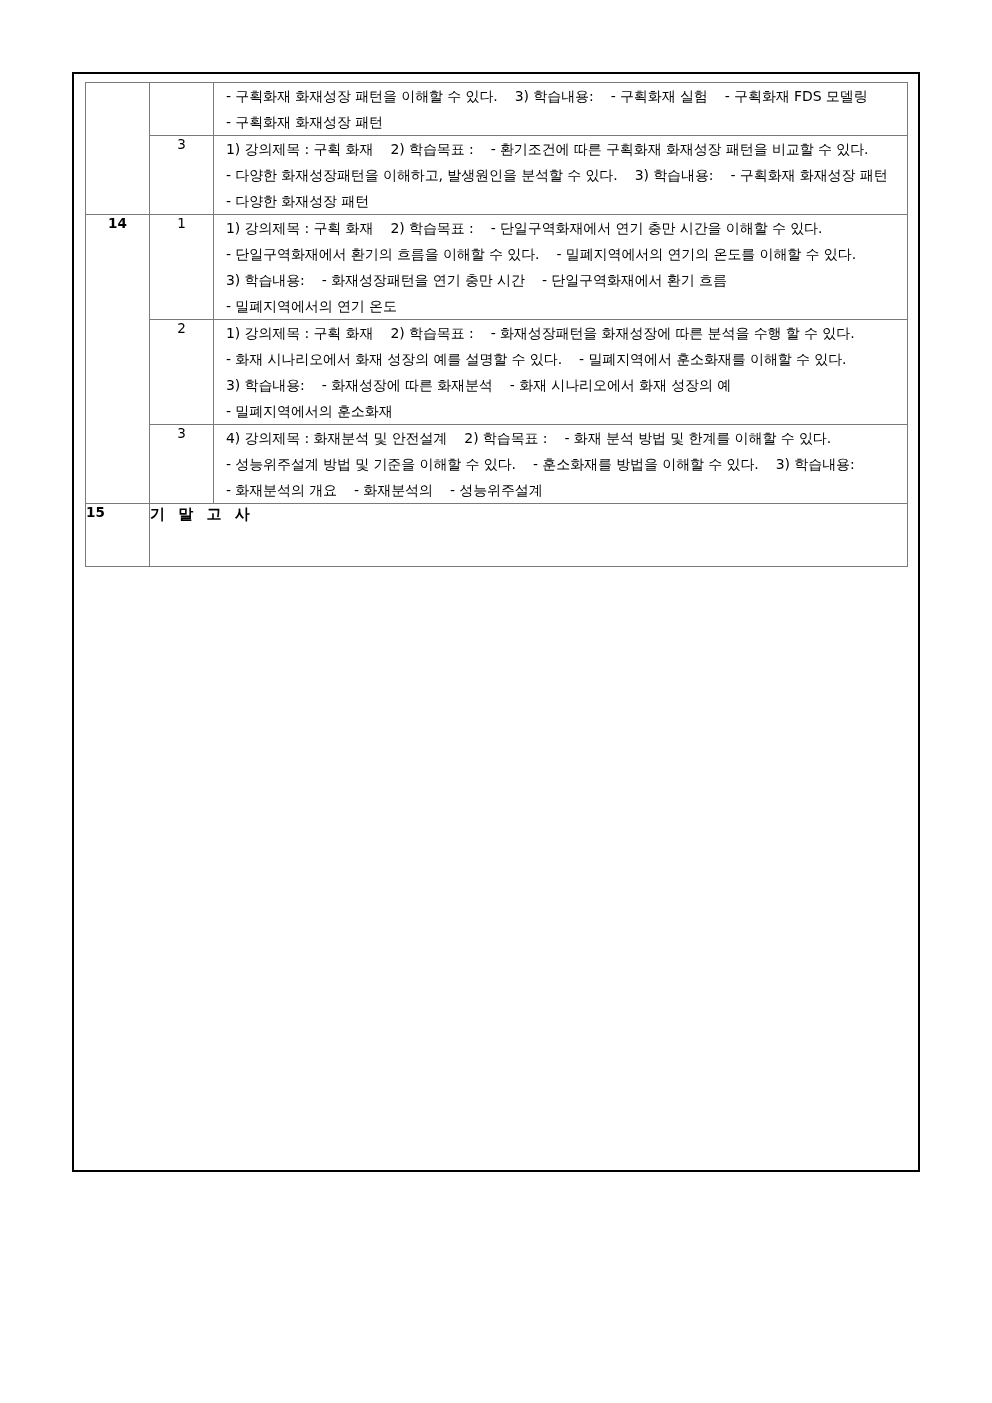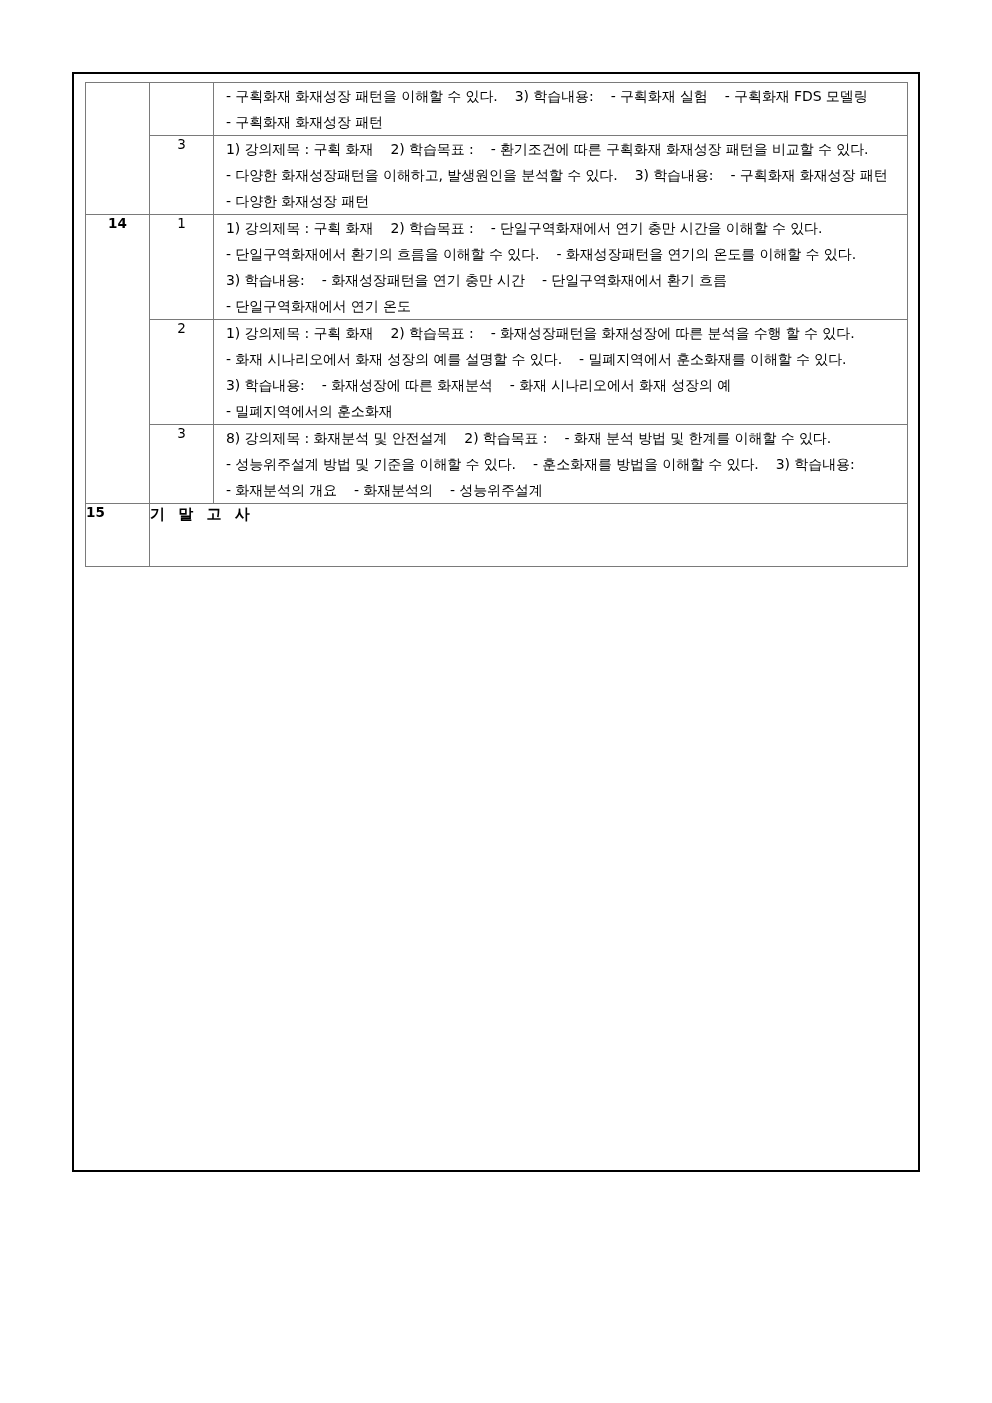--- a/index.html
+++ b/index.html
@@ -132,25 +132,25 @@
 
         <tr>
           <td class="week" rowspan="3">14</td>
           <td class="session">1</td>
           <td class="content">
             <span class="lines">
               <span class="line">1) 강의제목 : 구획 화재</span>
               <span class="line">2) 학습목표 :</span>
               <span class="line">- 단일구역화재에서 연기 충만 시간을 이해할 수 있다.</span>
               <span class="line">- 단일구역화재에서 환기의 흐름을 이해할 수 있다.</span>
-              <span class="line">- 화재성장패턴을 연기의 온도를 이해할 수 있다.</span>
+              <span class="line">- 밀폐지역에서의 연기의 온도를 이해할 수 있다.</span>
               <span class="line">3) 학습내용:</span>
               <span class="line">- 화재성장패턴을 연기 충만 시간</span>
               <span class="line">- 단일구역화재에서 환기 흐름</span>
-              <span class="line">- 단일구역화재에서 연기 온도</span>
+              <span class="line">- 밀폐지역에서의 연기 온도</span>
             </span>
           </td>
         </tr>
 
         <tr>
           <td class="session">2</td>
           <td class="content">
             <span class="lines">
               <span class="line">1) 강의제목 : 구획 화재</span>
               <span class="line">2) 학습목표 :</span>
@@ -162,21 +162,21 @@
               <span class="line">- 화재 시나리오에서 화재 성장의 예</span>
               <span class="line">- 밀폐지역에서의 훈소화재</span>
             </span>
           </td>
         </tr>
 
         <tr>
           <td class="session">3</td>
           <td class="content">
             <span class="lines">
-              <span class="line">8) 강의제목 : 화재분석 및 안전설계</span>
+              <span class="line">4) 강의제목 : 화재분석 및 안전설계</span>
               <span class="line">2) 학습목표 :</span>
               <span class="line">- 화재 분석 방법 및 한계를 이해할 수 있다.</span>
               <span class="line">- 성능위주설계 방법 및 기준을 이해할 수 있다.</span>
               <span class="line">- 훈소화재를 방법을 이해할 수 있다.</span>
               <span class="line">3) 학습내용:</span>
               <span class="line">- 화재분석의 개요</span>
               <span class="line">- 화재분석의</span>
               <span class="line">- 성능위주설계</span>
             </span>
           </td>

